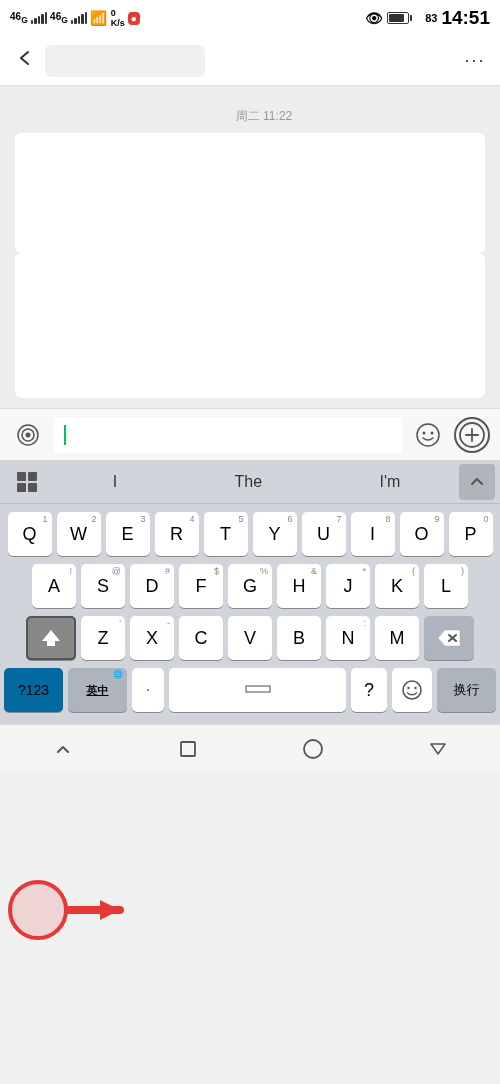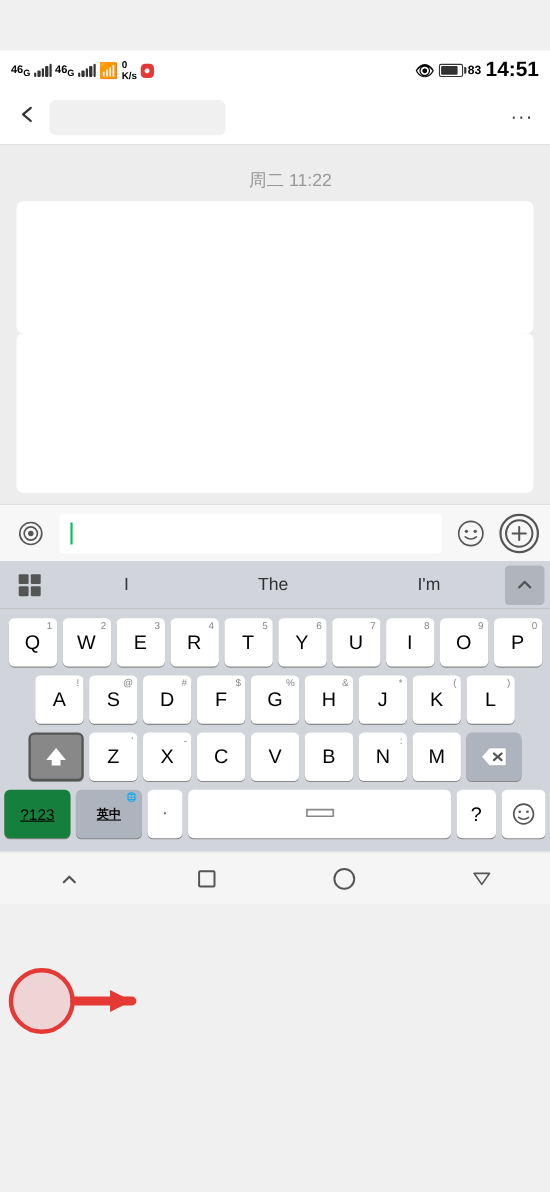--- a/index.html
+++ b/index.html
@@ -16,40 +16,39 @@
     
     .status-bar {
       width: 100%;
       height: 36px;
       background: #fff;
       display: flex;
       align-items: center;
       justify-content: space-between;
       padding: 0 10px;
       font-size: 12px;
-      margin-top: 46px;
     }
     .status-left {
       display: flex;
       align-items: center;
       gap: 3px;
       font-size: 11px;
       font-weight: 600;
     }
     .status-right {
       display: flex;
       align-items: center;
       gap: 4px;
       font-size: 12px;
       font-weight: 600;
     }
     .battery {
       display: flex;
       align-items: center;
-      gap: 4px;
+      gap: 16px;
     }
     .battery-icon {
       width: 22px;
       height: 12px;
       border: 1.5px solid #333;
       border-radius: 2px;
       position: relative;
       display: flex;
       align-items: center;
       padding: 1px;
@@ -99,21 +98,21 @@
     .nav-more {
       position: absolute;
       right: 15px;
       font-size: 18px;
       color: #333;
       letter-spacing: 1px;
     }
 
     .timestamp {
       text-align: center;
-      font-size: 16px;
+      font-size: 12px;
       color: #999;
       margin: 12px 0 8px;
       padding-left: 28px;
     }
 
     .message-bubble {
       background: #fff;
       border-radius: 6px;
       margin: 0 15px;
       padding: 10px;
@@ -297,25 +296,24 @@
       background: #adb4be;
       min-width: 42px;
       max-width: 50px;
     }
     .key.delete-key {
       background: #adb4be;
       min-width: 42px;
       max-width: 50px;
     }
     .key.num-key {
-      background: #15803d;
+      background: #0369a1;
       font-size: 14px;
       min-width: 50px;
       max-width: 60px;
-      text-decoration: underline;
     }
     .key.lang-key {
       background: #adb4be;
       font-size: 12px;
       min-width: 50px;
       max-width: 60px;
     }
     .key.question-key {
       max-width: 36px;
     }
@@ -569,20 +567,21 @@
     </div>
     <div class="key question-key">?</div>
     <div class="key emoji-key">
       <svg width="22" height="22" viewBox="0 0 22 22">
         <circle cx="11" cy="11" r="9" stroke="#555" stroke-width="1.5" fill="none"></circle>
         <circle cx="7.5" cy="9" r="1.2" fill="#555"></circle>
         <circle cx="14.5" cy="9" r="1.2" fill="#555"></circle>
         <path d="M6.5 14 Q11 17.5 15.5 14" stroke="#555" stroke-width="1.5" fill="none" stroke-linecap="round"></path>
       </svg>
     </div>
+    <div class="key enter-key">换行</div>
   </div>
 </div>
 
 <div class="bottom-nav">
   <div class="bottom-nav-item">
     <svg width="22" height="22" viewBox="0 0 22 22">
       <path d="M6 14 L11 9 L16 14" stroke="#555" stroke-width="2" fill="none" stroke-linecap="round" stroke-linejoin="round"></path>
     </svg>
   </div>
   <div class="bottom-nav-item">

